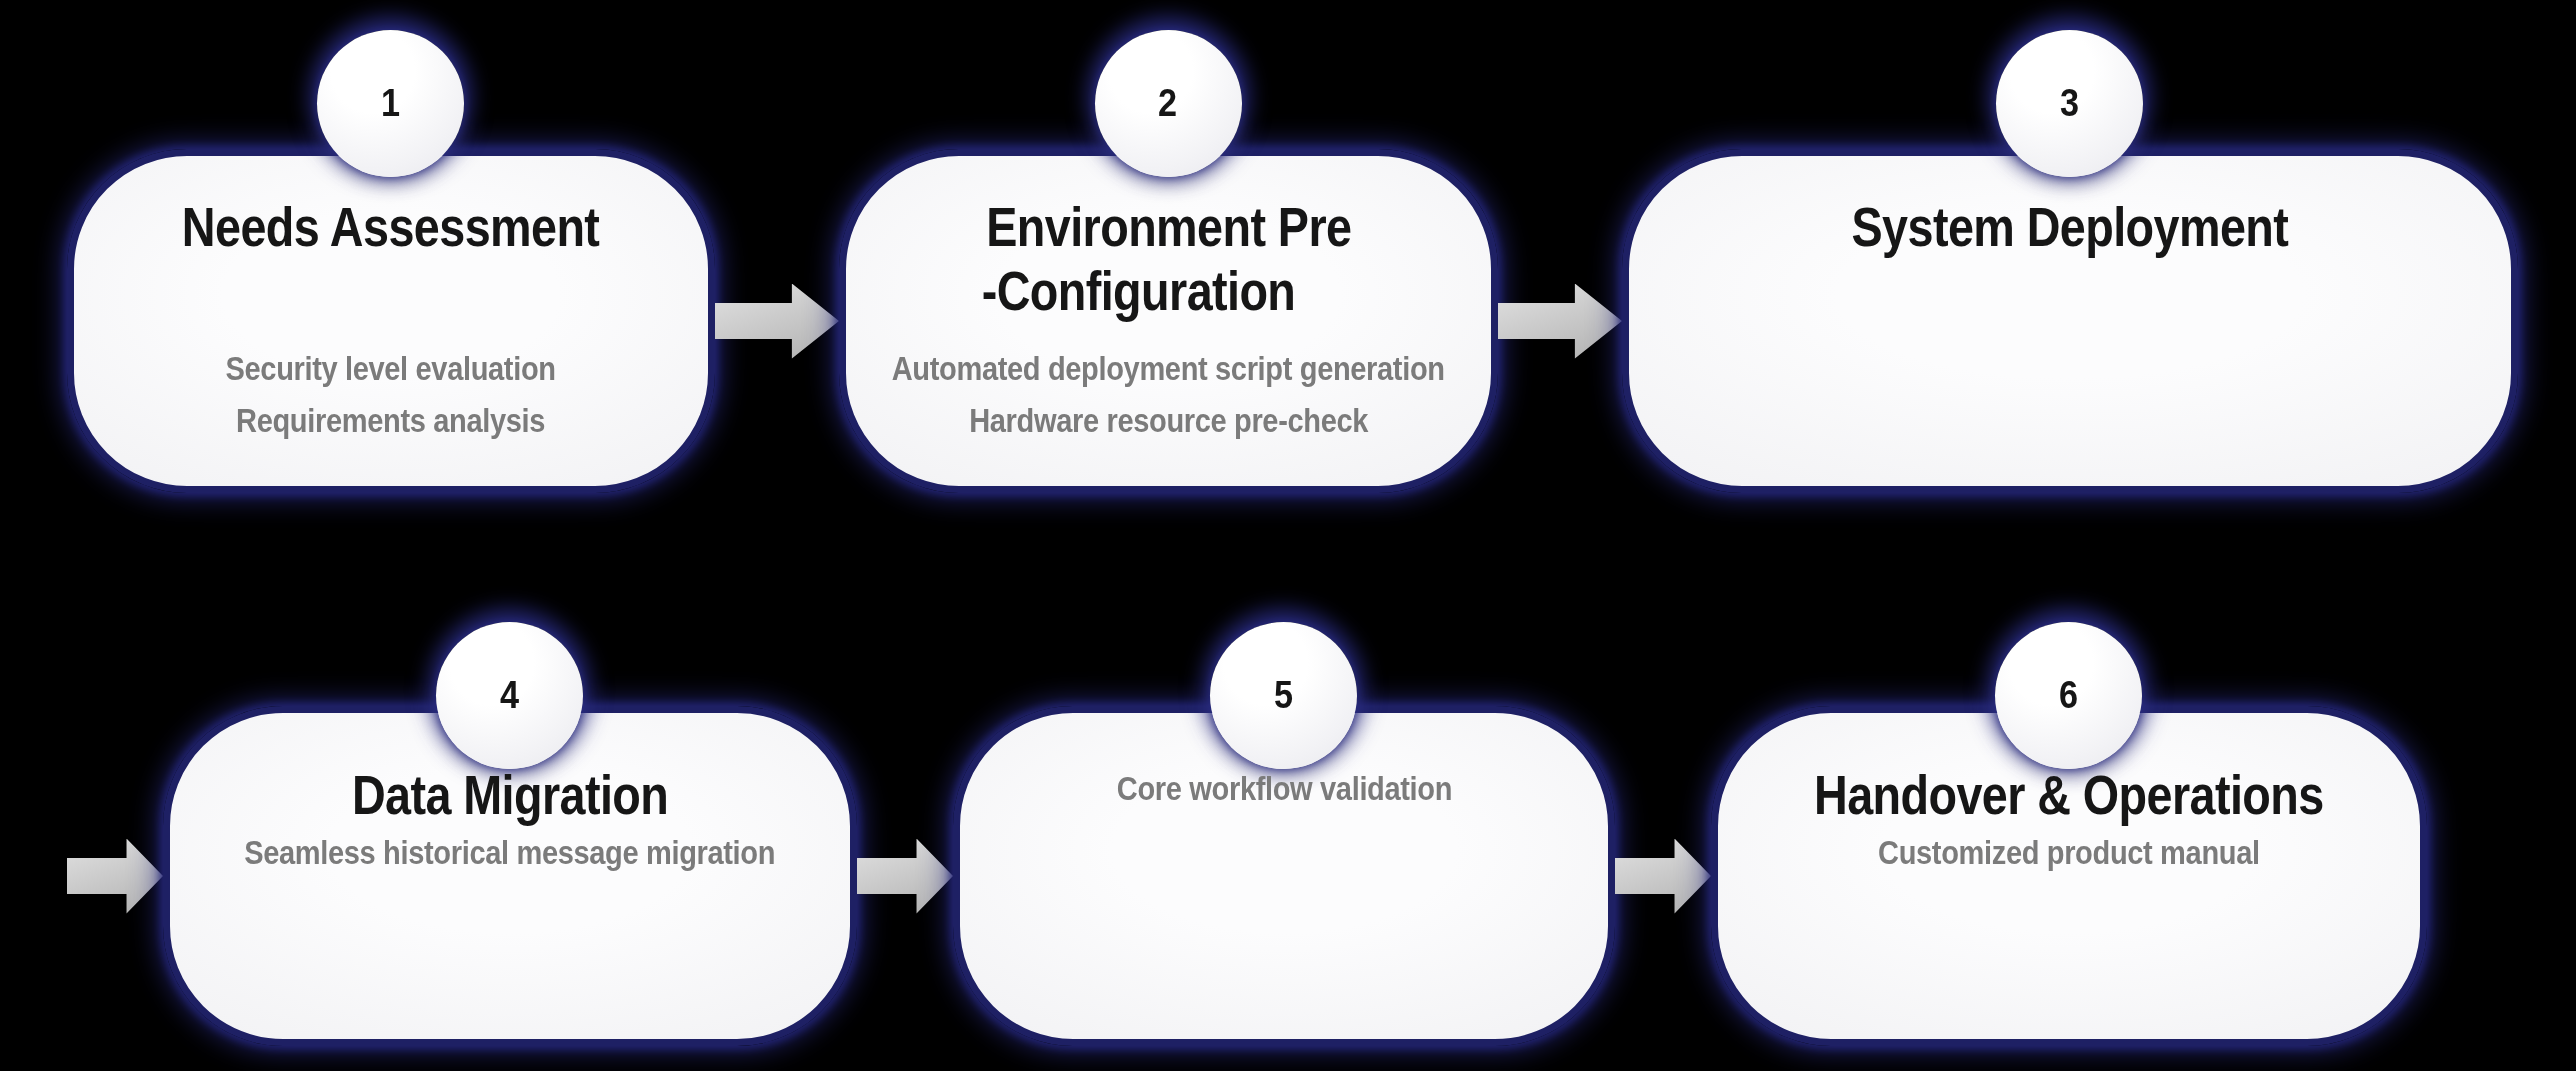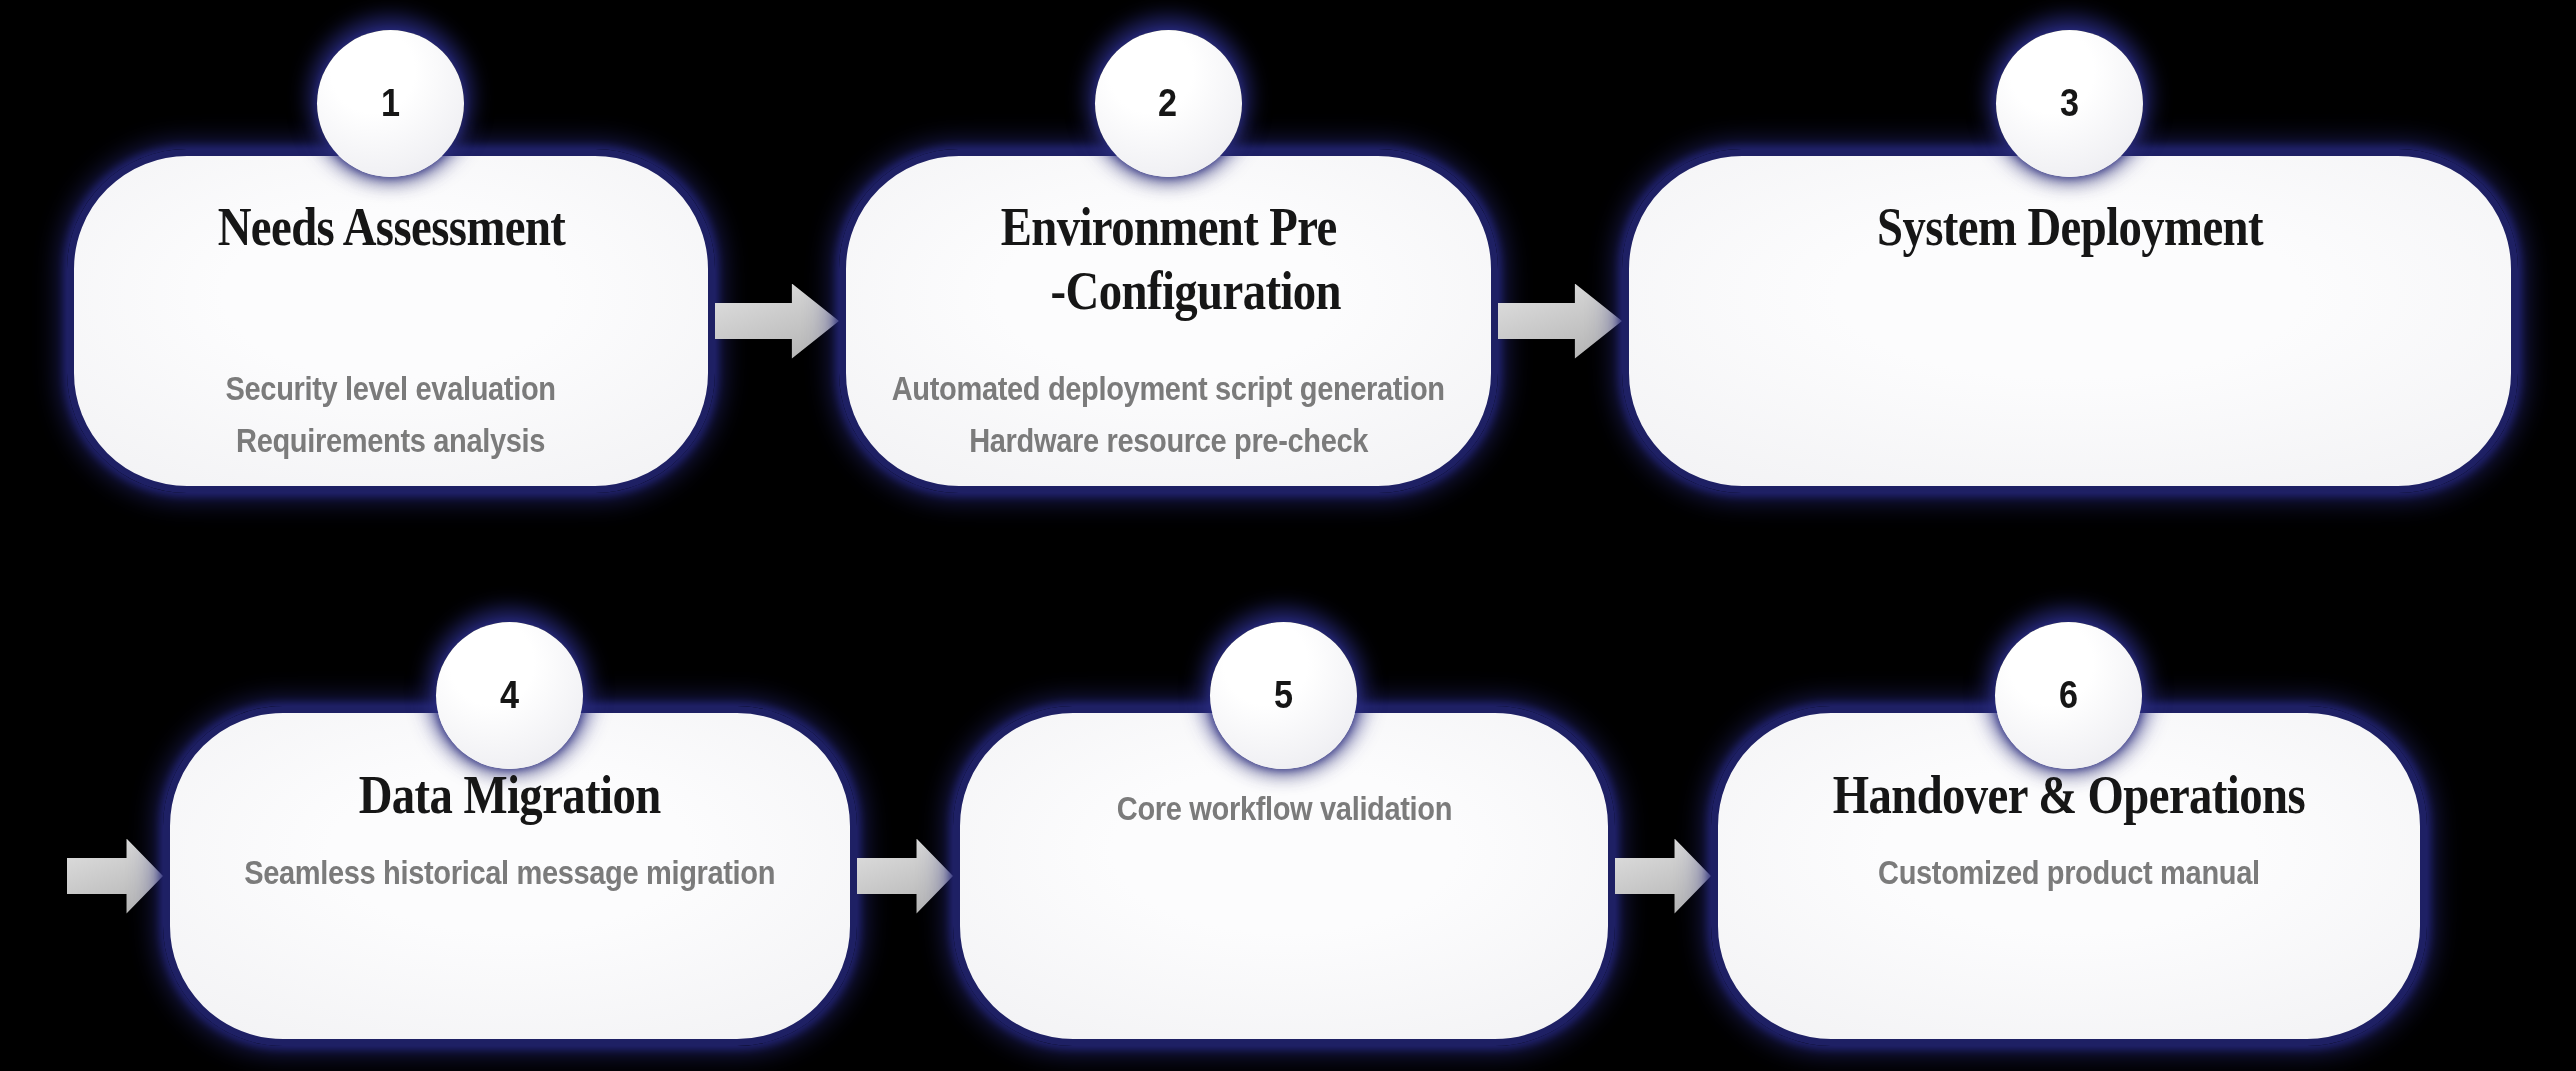--- a/index.html
+++ b/index.html
@@ -65,22 +65,21 @@
   .step-number {
     font-size: 38px;
     font-weight: 700;
     color: #161616;
     transform: scaleX(0.9);
   }
 
   .title-wrap {
     display: flex;
     flex-direction: column;
-    align-items: flex-end;
-    font-family: Liberation Serif, serif;
+    align-items: flex-start;
   }
   .card-top .title-wrap {
     height: 128px;
     margin-bottom: 20px;
     justify-content: flex-start;
   }
   .card-bottom .title-wrap {
   }
   .title-line {
     font-size: 55px;
@@ -88,21 +87,20 @@
     font-weight: 700;
     letter-spacing: -0.7px;
     color: #161616;
     white-space: nowrap;
     transform: scaleX(0.85);
   }
   .desc-wrap {
     display: flex;
     flex-direction: column;
     align-items: center;
-    margin-top: 20px;
   }
   .desc-line {
     font-size: 33px;
     line-height: 52px;
     font-weight: 700;
     letter-spacing: -0.4px;
     color: #7b7b7b;
     white-space: nowrap;
     transform: scaleX(0.88);
   }

